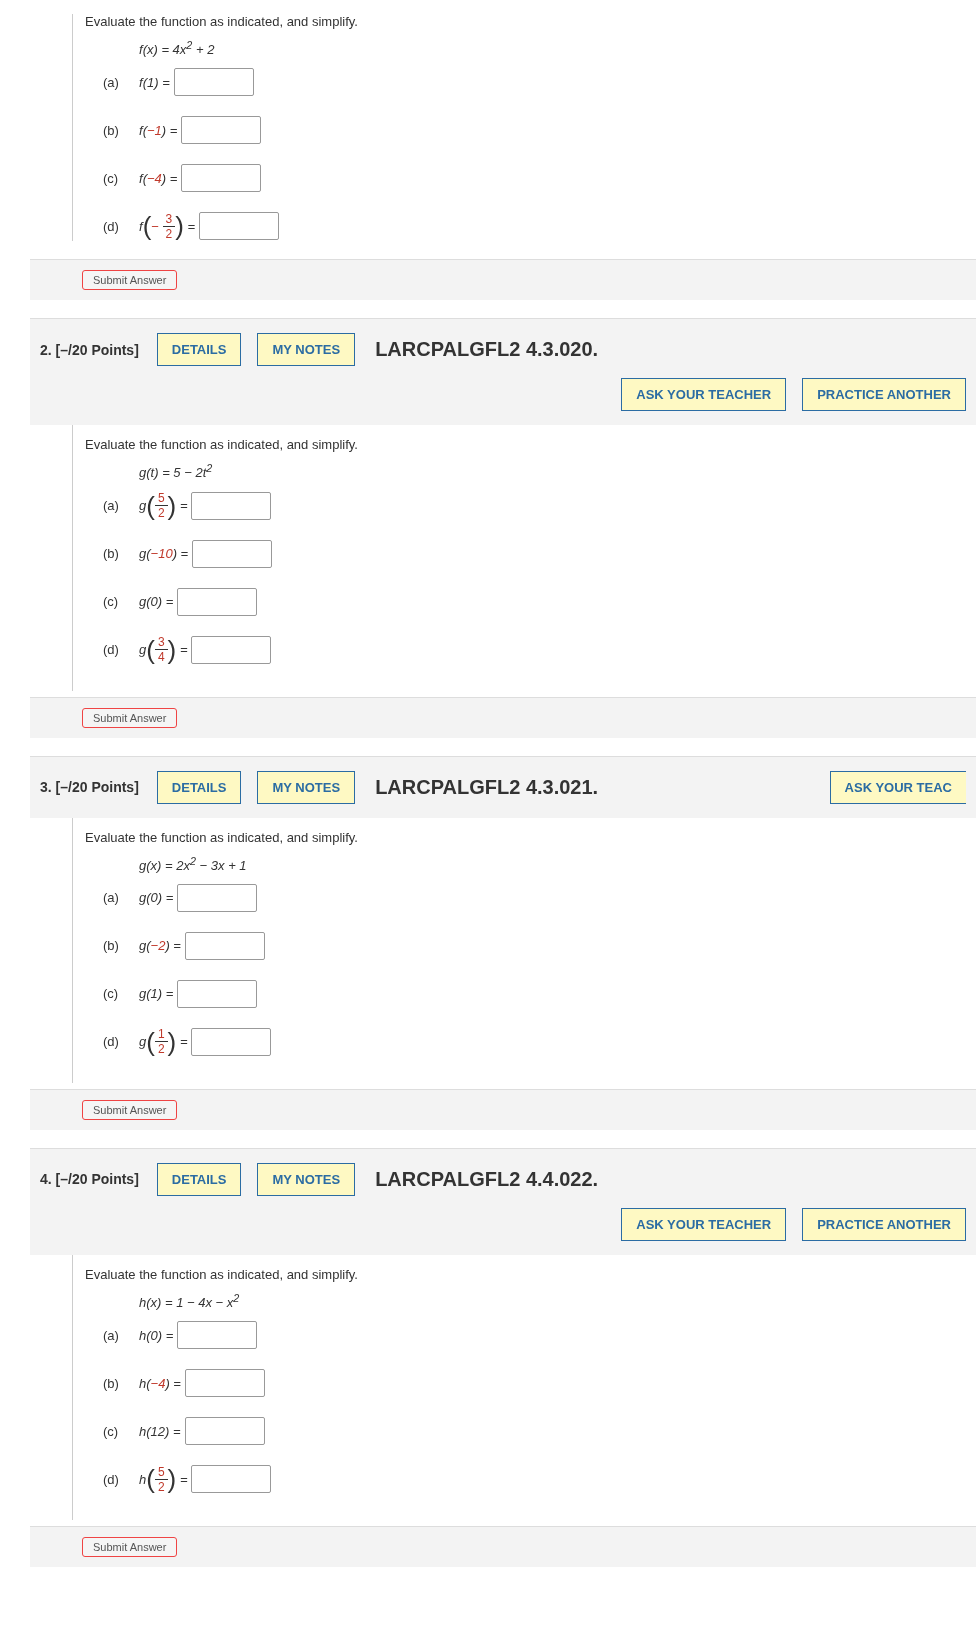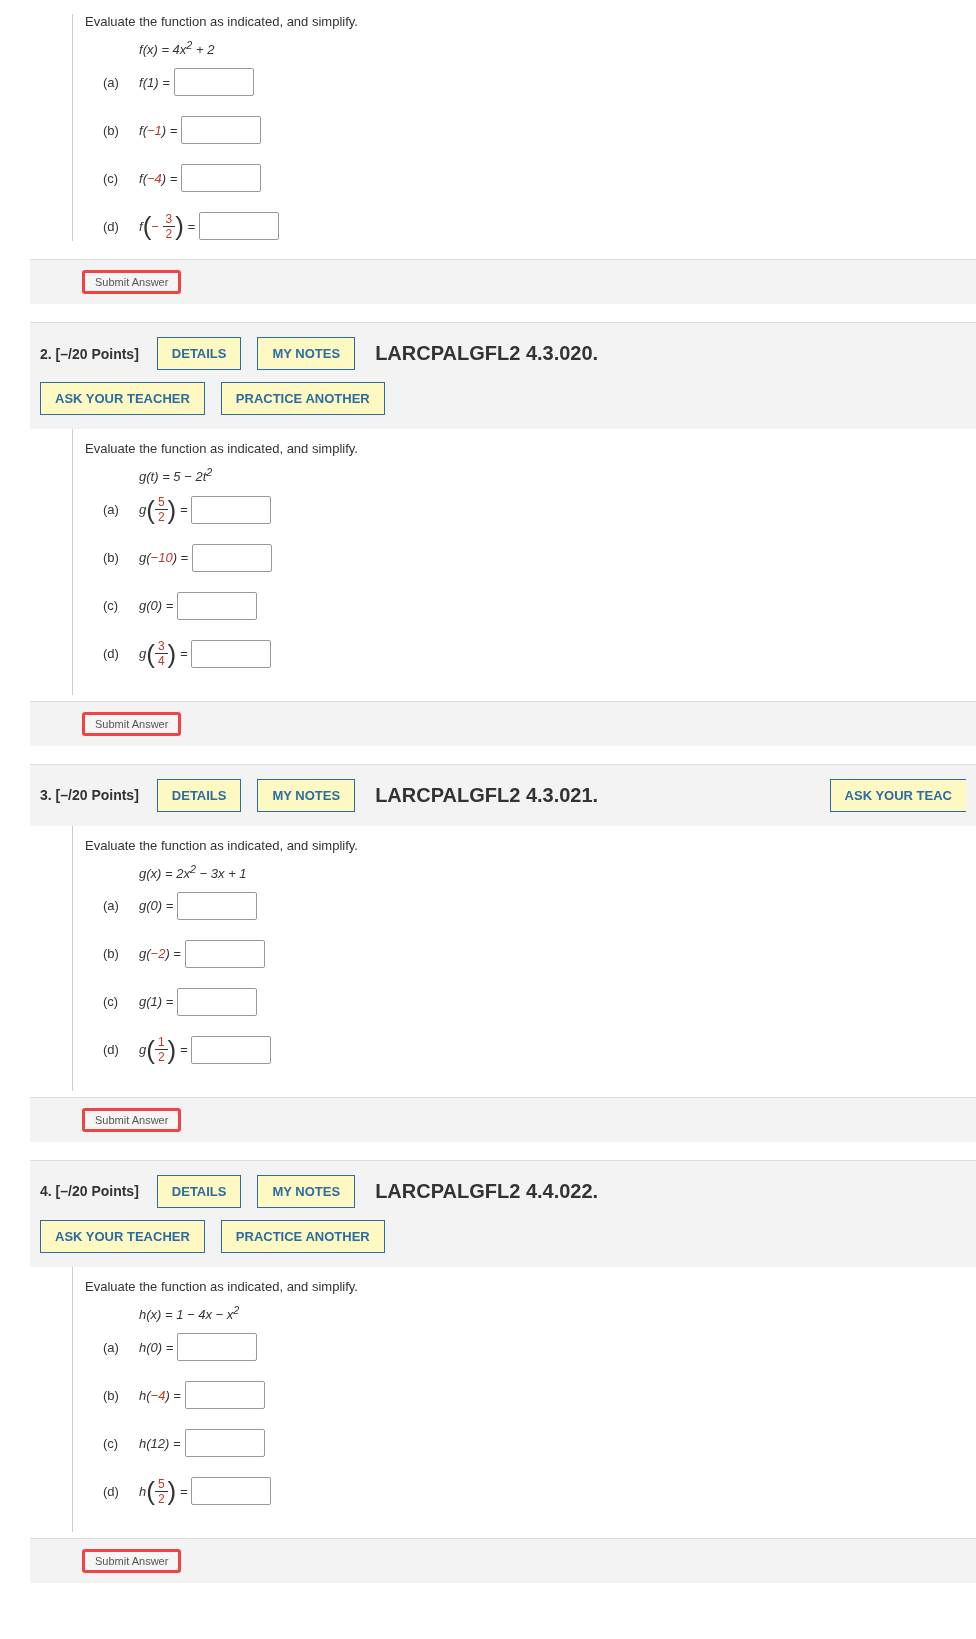--- a/index.html
+++ b/index.html
@@ -36,30 +36,30 @@
     font-size:12px; line-height:1; font-style:normal;
   }
   .frac .num { border-bottom:1px solid #333; padding:0 3px 1px; }
   .frac .den { padding:1px 3px 0; }
   .paren { display:inline-flex; align-items:center; }
   .paren .br { font-size:26px; line-height:1; font-style:normal; }
   .submit-bar { padding:10px 0 10px 52px; background:#f3f3f3; border-top:1px solid #ddd; margin-top:6px;}
   .btn-submit {
     font-size:11px; padding:3px 10px;
     background:#f5f5f5; color:#555;
-    border:3px solid #ef4444; border-radius:3px;
+    border:1px solid #ef4444; border-radius:3px;
     cursor:pointer;
   }
   .header-bar {
     background:#f3f3f3;
     border-top:1px solid #ddd;
     padding:14px 10px 14px 10px;
   }
   .hb-row { display:flex; align-items:center; flex-wrap:wrap; gap:16px; }
-  .hb-row2 { margin-top:12px; }
+  .hb-row2 { margin-top:12px;justify-content:flex-end; }
   .qnum { font-weight:bold; font-size:14px; margin-right:2px;}
   .btn-outline {
     border:1.5px solid #2b6ca3;
     color:#2b6ca3; background:#fef9c3;
     padding:8px 14px; font-weight:bold;
     font-size:13px; cursor:pointer;
   }
   .refcode { font-weight:bold; font-size:20px; color:#333; margin-left:4px;}
   .right-btn { margin-left:auto; }
   .top-body { border-left:1px solid #ccc; padding-left:12px; margin-left:42px;}

